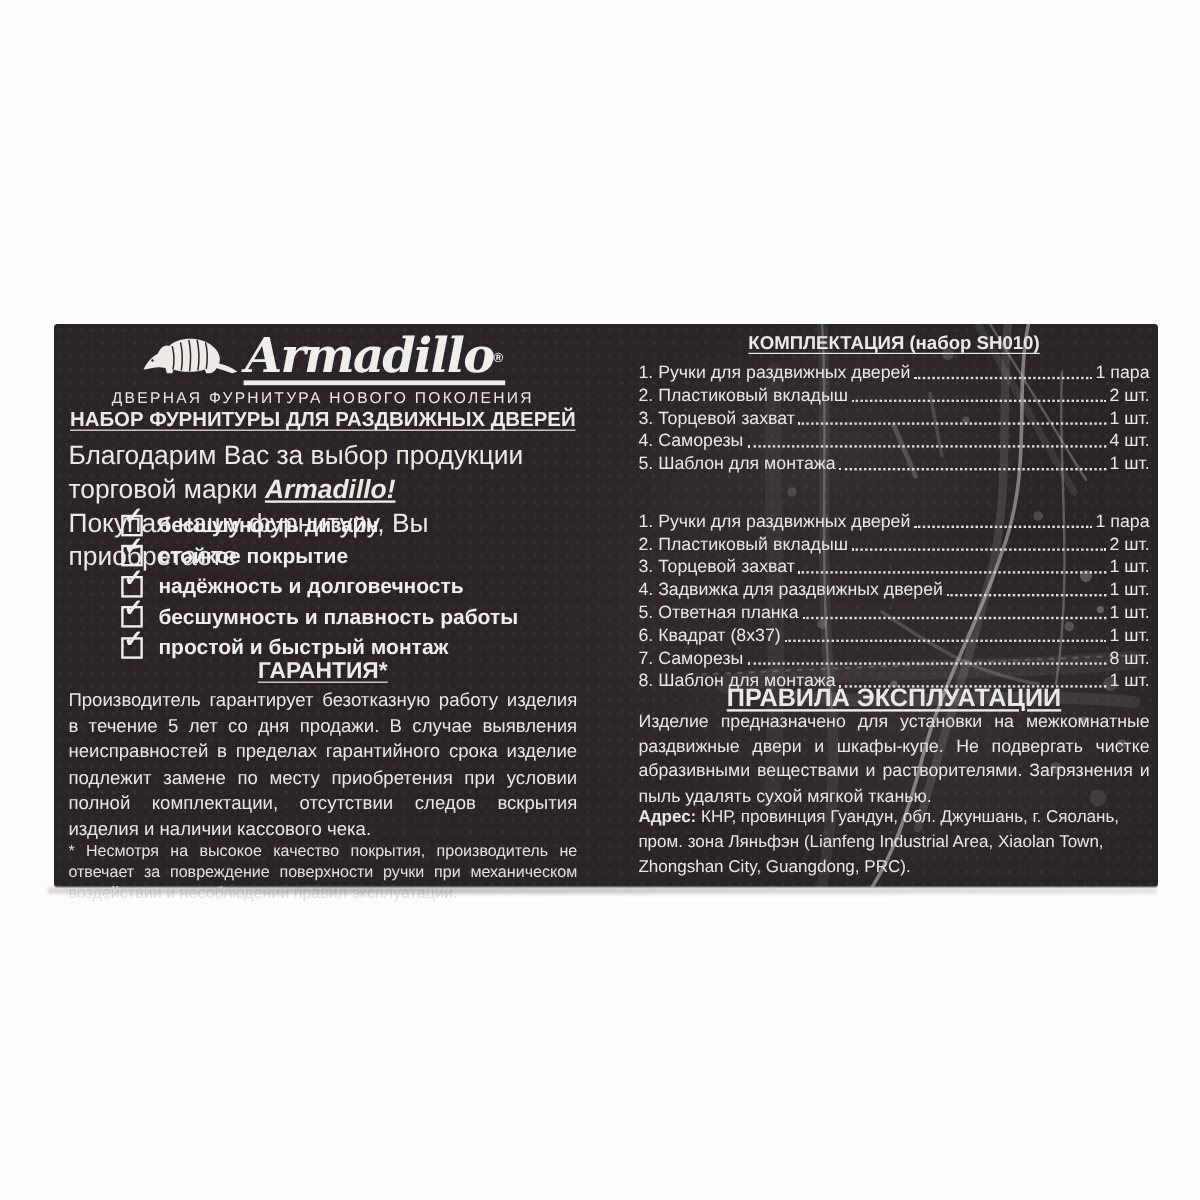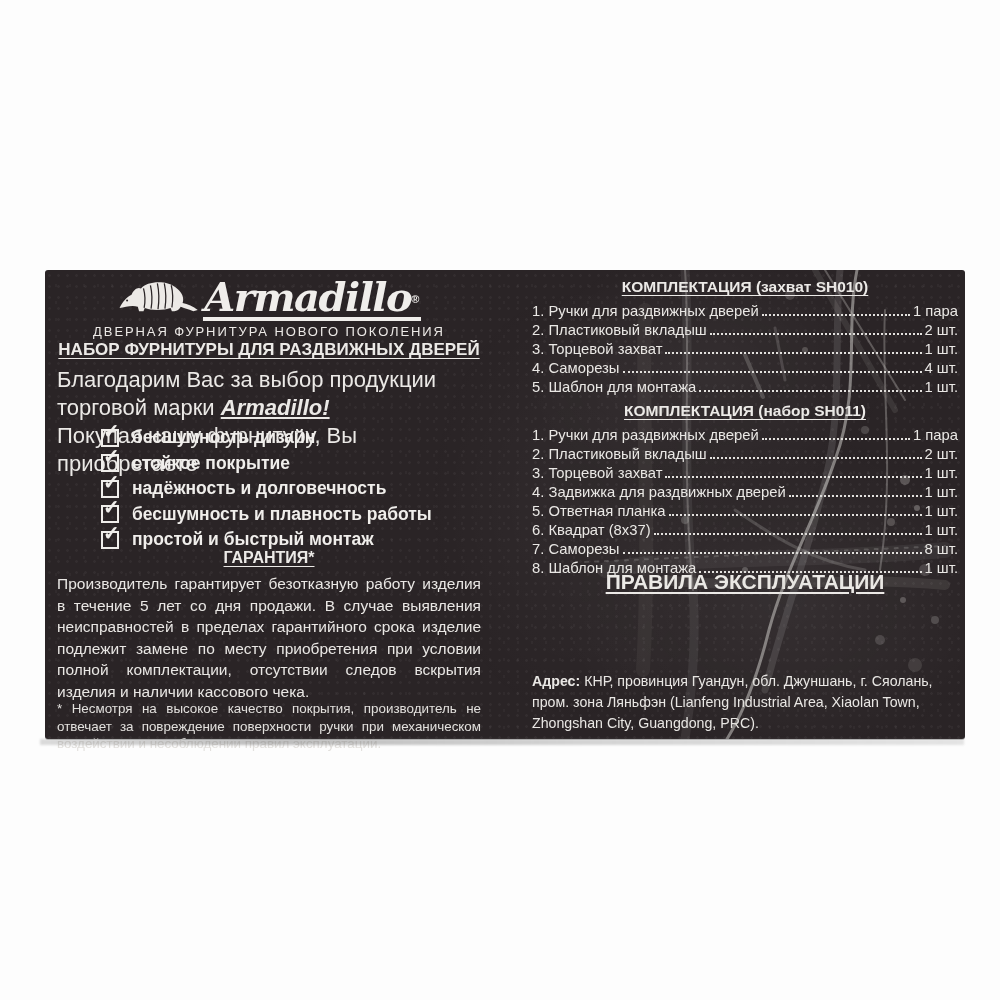--- a/index.html
+++ b/index.html
@@ -53,21 +53,21 @@
 
   
   .sec-title{font-weight:bold;text-align:center;text-decoration:underline;text-underline-offset:3px;}
   .main-title{top:70px;font-size:17px;}
   .thanks{top:96px;font-size:22px;line-height:28px;color:#ebe9e6;}
   .thanks .brand{font-weight:bold;font-style:italic;text-decoration:underline;text-underline-offset:2px;}
   .benefits{top:155px;left:44px;width:380px;}
   .benefit{display:flex;align-items:center;height:25.5px;font-weight:bold;font-size:17.5px;color:#f0eeeb;}
   .cb{width:14px;height:14px;border:2.5px solid #f0eeeb;margin-right:13px;position:relative;flex:none;}
   .tick{position:absolute;left:0px;top:-10px;font-size:20px;line-height:1;font-weight:bold;color:#f0eeeb;}
-  .war-title{top:279px;font-size:16px;}
+  .war-title{top:279px;font-size:19px;}
   .war-text{top:303px;font-size:15.5px;line-height:21.6px;text-align:justify;color:#e9e7e4;}
   .footnote{top:416px;font-size:13.4px;line-height:17.6px;text-align:justify;color:#e2e0dd;margin-top:14px;}
 
   
   .kit1-title{top:8px;font-size:15.5px;}
   .kit1-list{top:30px;}
   .kit2-title{top:132px;font-size:15.5px;}
   .kit2-list{top:154px;}
   .rules-title{top:300px;font-size:21px;}
   .rules-text{top:322px;font-size:14.8px;line-height:20.6px;text-align:justify;color:#e9e7e4;}
@@ -135,21 +135,21 @@
       </div>
     </div>
 
     <div class="blk sec-title war-title">ГАРАНТИЯ*</div>
     <div class="blk war-text">Производитель гарантирует безотказную работу изделия в течение 5 лет со дня продажи. В случае выявления неисправностей в пределах гарантийного срока изделие подлежит замене по месту приобретения при условии полной комплектации, отсутствии следов вскрытия изделия и наличии кассового чека.</div>
     <div class="blk footnote">* Несмотря на высокое качество покрытия, производитель не отвечает за повреждение поверхности ручки при механическом воздействии и несоблюдении правил эксплуатации.</div>
   </div>
 
   <div class="col-right">
 
-    <div class="blk sec-title kit1-title">КОМПЛЕКТАЦИЯ (захват SH010)</div>
+    <div class="blk sec-title kit1-title">КОМПЛЕКТАЦИЯ (набор SH010)</div>
     <div class="blk kit1-list">
       <div class="row">
           <span>1. Ручки для раздвижных дверей</span>
           <span class="dots"></span>
           <span>1 пара</span>
         </div>
       <div class="row">
           <span>2. Пластиковый вкладыш</span>
           <span class="dots"></span>
           <span>2 шт.</span>
@@ -164,21 +164,20 @@
           <span class="dots"></span>
           <span>4 шт.</span>
         </div>
       <div class="row">
           <span>5. Шаблон для монтажа</span>
           <span class="dots"></span>
           <span>1 шт.</span>
         </div>
     </div>
 
-    <div class="blk sec-title kit2-title">КОМПЛЕКТАЦИЯ (набор SH011)</div>
     <div class="blk kit2-list">
       <div class="row">
           <span>1. Ручки для раздвижных дверей</span>
           <span class="dots"></span>
           <span>1 пара</span>
         </div>
       <div class="row">
           <span>2. Пластиковый вкладыш</span>
           <span class="dots"></span>
           <span>2 шт.</span>
@@ -209,20 +208,21 @@
           <span>8 шт.</span>
         </div>
       <div class="row">
           <span>8. Шаблон для монтажа</span>
           <span class="dots"></span>
           <span>1 шт.</span>
         </div>
     </div>
 
     <div class="blk sec-title rules-title">ПРАВИЛА ЭКСПЛУАТАЦИИ</div>
+    <div class="blk rules-text">Изделие предназначено для установки на межкомнатные раздвижные двери и шкафы-купе. Не подвергать чистке абразивными веществами и растворителями. Загрязнения и пыль удалять сухой мягкой тканью.</div>
 
     <div class="blk mfr">
       <div><span class="lbl">Адрес:</span><span> КНР, провинция Гуандун, обл. Джуншань, г. Сяолань, пром. зона Ляньфэн (Lianfeng Industrial Area, Xiaolan Town, Zhongshan City, Guangdong, PRC).</span></div>
     </div>
   </div>
 
   <svg class="scratches" width="920" height="469" viewBox="0 0 920 469">
     <g fill="none" stroke="#d8d5d2" stroke-linecap="round">
       <path d="M812,0 C800,60 816,120 790,190 C770,250 740,300 724,360 C714,400 700,440 682,469" stroke-width="3" opacity="0.5"></path>
       <path d="M795,0 C788,70 800,150 775,230 C760,290 738,350 720,420" stroke-width="7" opacity="0.14"></path>

